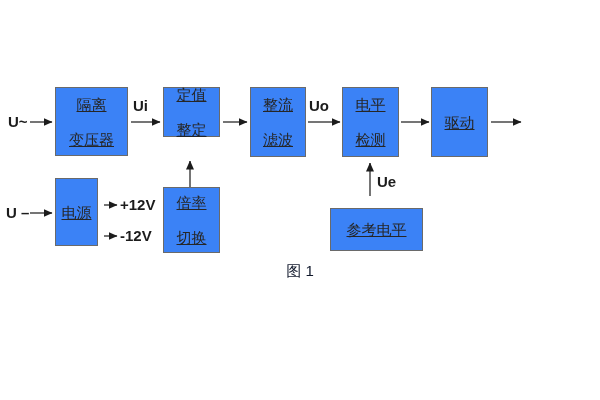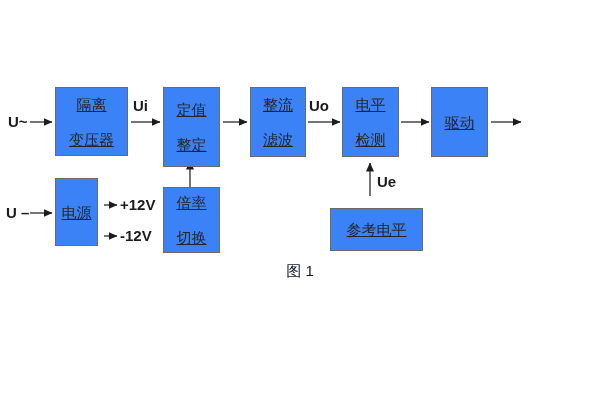--- a/index.html
+++ b/index.html
@@ -45,21 +45,21 @@
     <line x1="104" y1="236" x2="117" y2="236" stroke="#2b2b2b" stroke-width="1.3" marker-end="url(#ah)"></line>
     <line x1="190" y1="187" x2="190" y2="161" stroke="#2b2b2b" stroke-width="1.3" marker-end="url(#ah)"></line>
     <line x1="370" y1="196" x2="370" y2="163" stroke="#2b2b2b" stroke-width="1.3" marker-end="url(#ah)"></line>
   </svg>
 
   <div class="block two" style="left:55px;top:87px;width:73px;height:69px">
     <span>隔离</span>
     <span>变压器</span>
   </div>
 
-  <div class="block two" style="left:163px;top:87px;width:57px;height:80px">
+  <div class="block two" style="left:163px;top:87px;width:57px;height:50px">
     <span>定值</span>
     <span>整定</span>
   </div>
 
   <div class="block two" style="left:250px;top:87px;width:56px;height:70px">
     <span>整流</span>
     <span>滤波</span>
   </div>
 
   <div class="block two" style="left:342px;top:87px;width:57px;height:70px">

